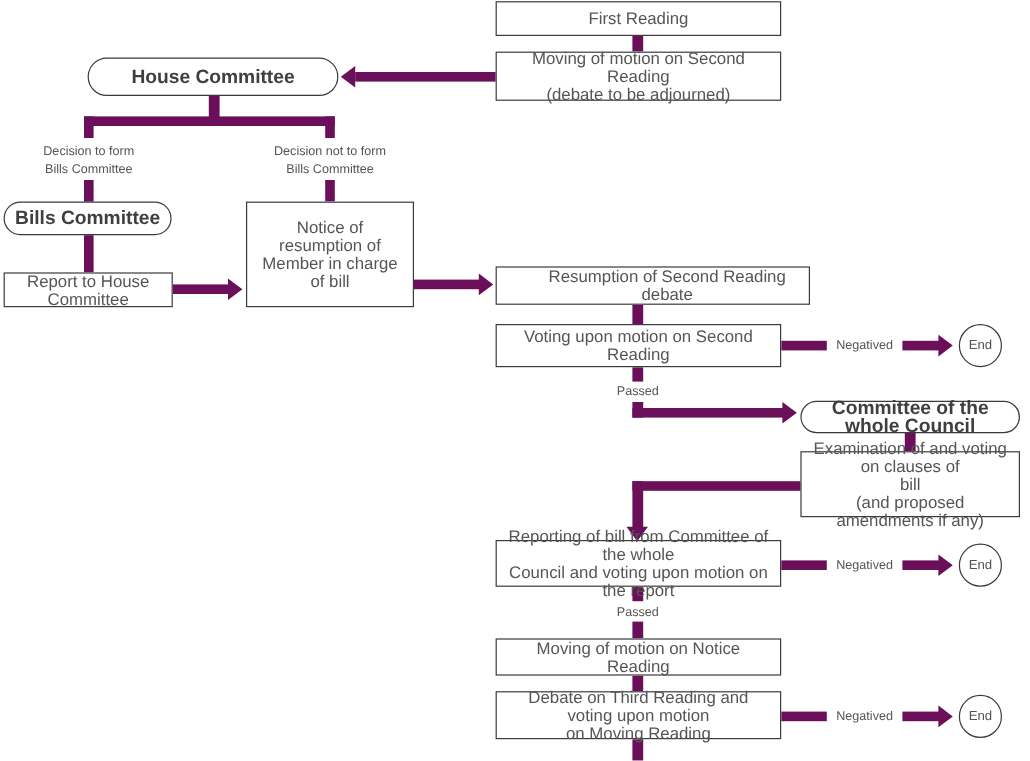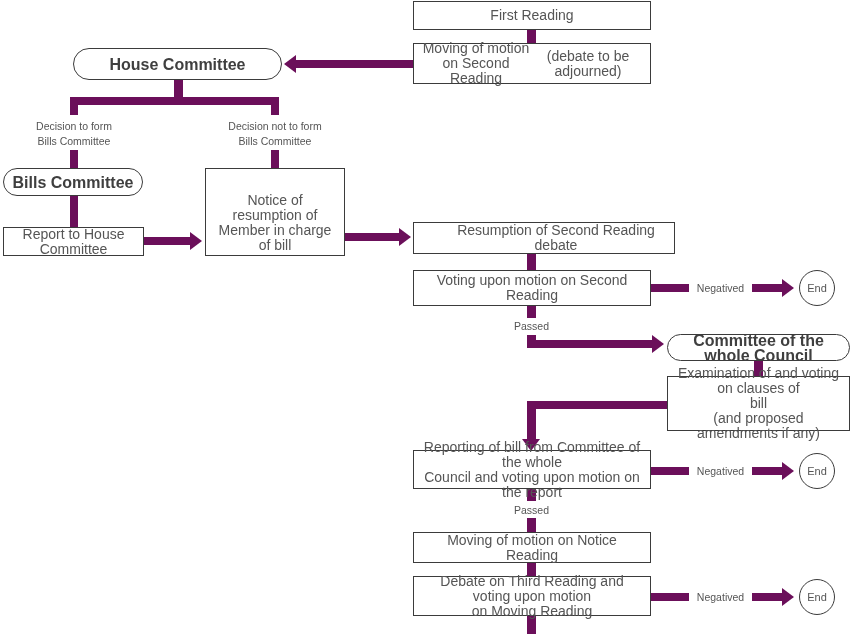--- a/index.html
+++ b/index.html
@@ -139,21 +139,21 @@
   <div class="ln" style="left:651px;top:593px;width:38px;height:8px;"></div>
   <div class="ln" style="left:752px;top:593px;width:32px;height:8px;"></div>
   <div class="ah right" style="left:782px;top:588px;"></div>
 
   <div class="ln" style="left:527px;top:616px;width:9px;height:18px;"></div>
 
   <div class="node" style="left:413px;top:1px;width:238px;height:29px;">
     <span class="txt">First Reading</span>
   </div>
 
-  <div class="node" style="left:413px;top:43px;width:238px;height:41px;flex-direction:row;justify-content:center;">
+  <div class="node" style="left:413px;top:43px;width:238px;height:41px;flex-direction:column;justify-content:center;">
     <span class="txt">Moving of motion on Second Reading</span>
     <span class="txt">(debate to be adjourned)</span>
   </div>
 
   <div class="node rounded" style="left:73px;top:48px;width:209px;height:32px;">
     <span class="txt">House Committee</span>
   </div>
 
   <div class="elabel" style="left:14px;top:119px;width:120px;line-height:15px;">
     <span style="display:block">Decision to form</span>
@@ -166,21 +166,21 @@
   </div>
 
   <div class="node rounded" style="left:3px;top:168px;width:140px;height:28px;">
     <span class="txt">Bills Committee</span>
   </div>
 
   <div class="node" style="left:3px;top:227px;width:141px;height:29px;">
     <span class="txt">Report to House Committee</span>
   </div>
 
-  <div class="node" style="left:205px;top:168px;width:140px;height:88px;flex-direction:column;justify-content:flex-end;">
+  <div class="node" style="left:205px;top:168px;width:140px;height:88px;flex-direction:column;justify-content:center;">
     <span class="txt">Notice of resumption of</span>
     <span class="txt">Member in charge of bill</span>
   </div>
 
   <div class="node" style="left:413px;top:222px;width:262px;height:32px;padding-left:30px;">
     <span class="txt">Resumption of Second Reading debate</span>
   </div>
 
   <div class="node" style="left:413px;top:270px;width:238px;height:36px;">
     <span class="txt">Voting upon motion on Second Reading</span>

